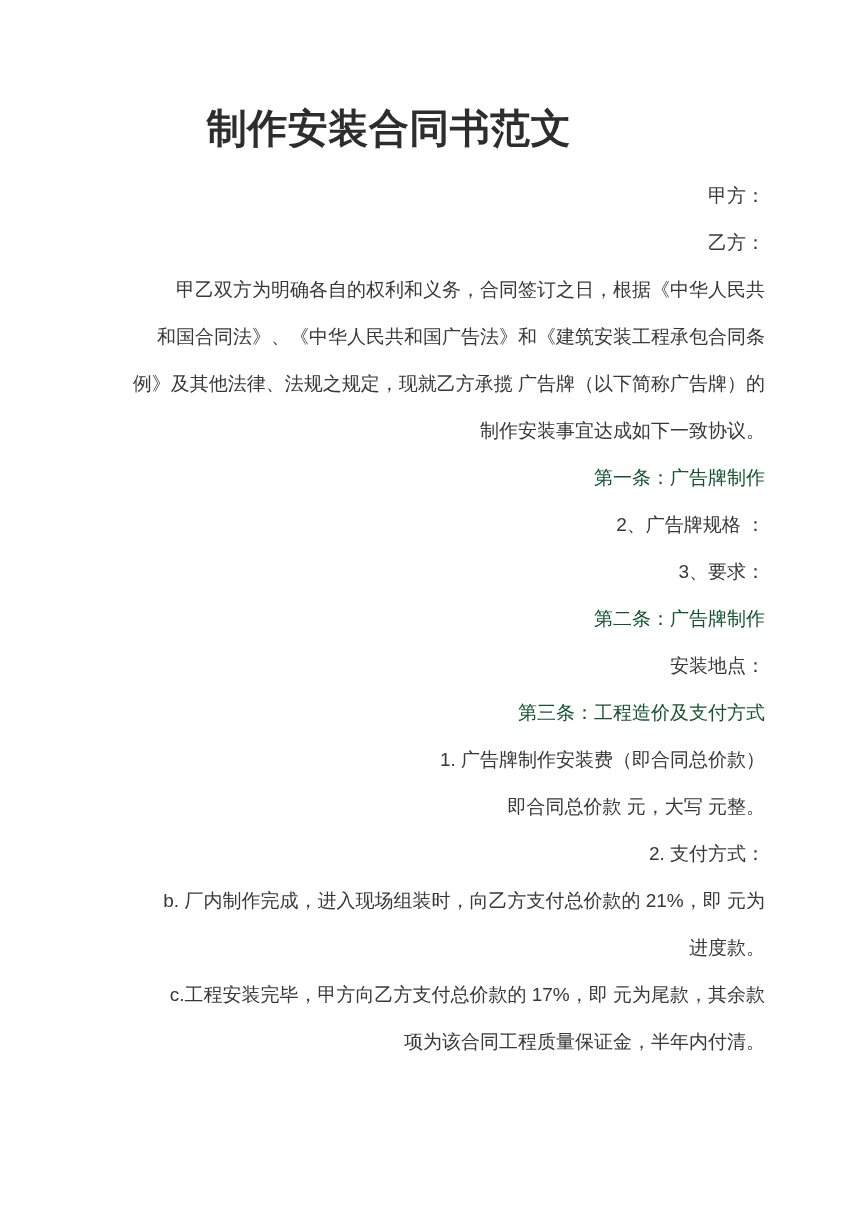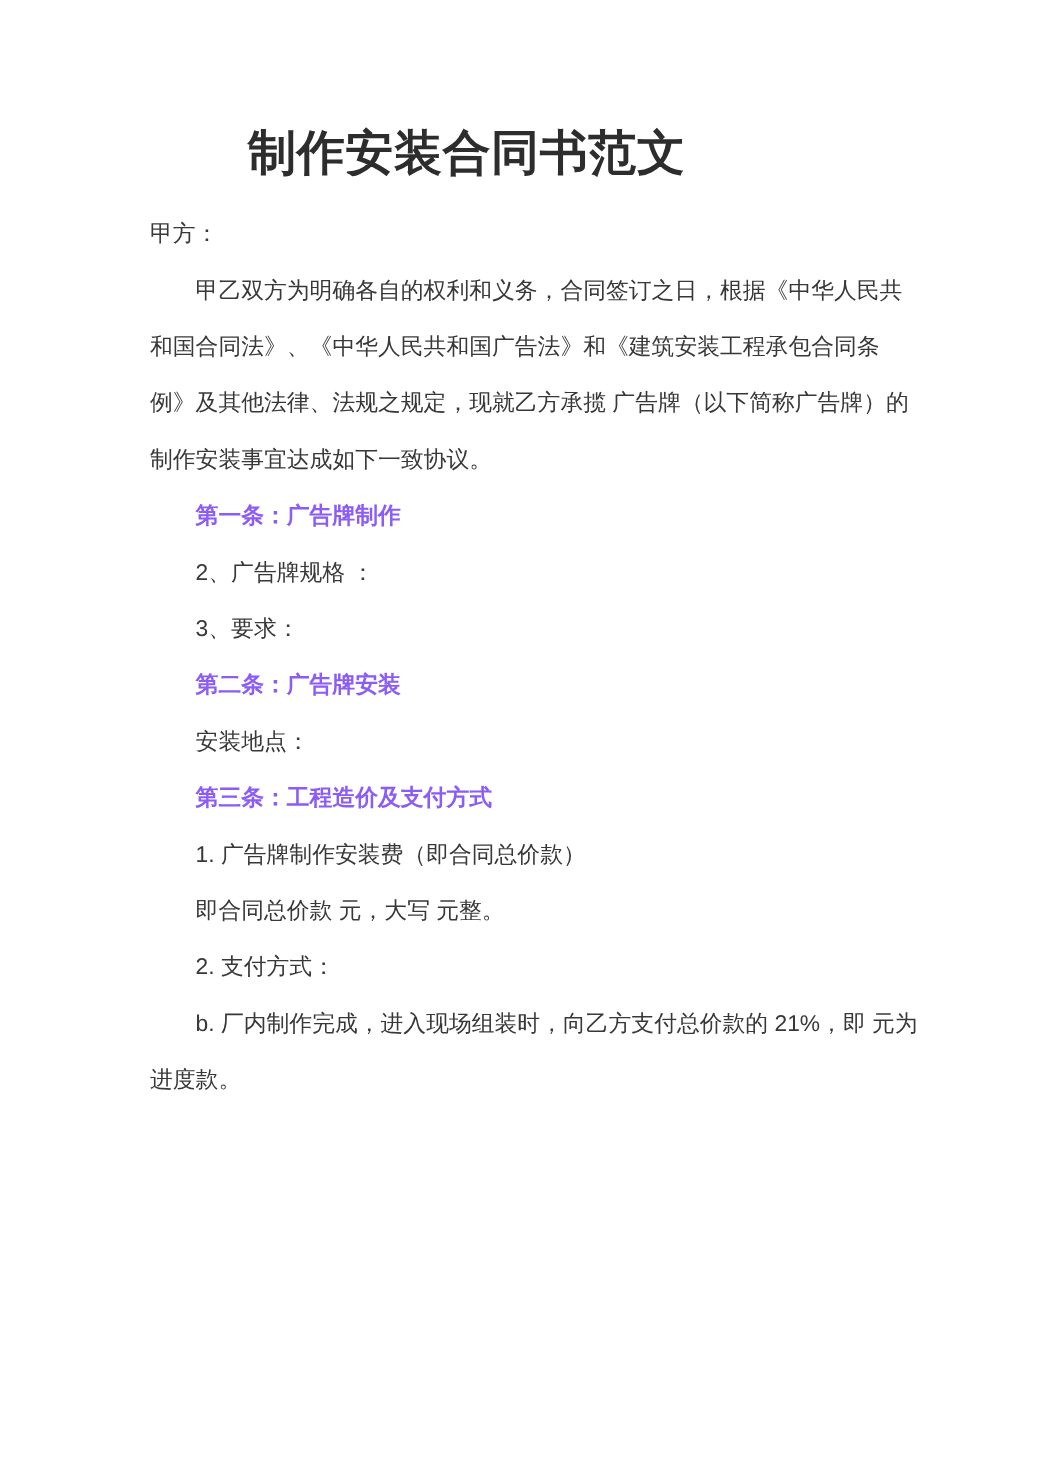--- a/index.html
+++ b/index.html
@@ -30,43 +30,45 @@
     letter-spacing: 0.5px;
   }
   .doc-body {
     width: 640px;
   }
   .para {
     margin: 0;
     font-size: 19px;
     line-height: 47px;
     color: #383838;
-    text-align: left;
+    text-align: right;
     word-break: break-all;
   }
   .para.indent {
     text-indent: 2em;
   }
   .para.bold {
-    font-weight: 700;
-    color: #8b5cf6;
+    font-weight: 400;
+    color: #14532d;
   }
 </style>
 </head>
 <body>
 
 <div class="page">
   <h1 class="doc-title">制作安装合同书范文</h1>
   <div class="doc-body" id="doc-body">
       <p class="para">甲方：</p>
+      <p class="para indent">乙方：</p>
       <p class="para indent">甲乙双方为明确各自的权利和义务，合同签订之日，根据《中华人民共和国合同法》、《中华人民共和国广告法》和《建筑安装工程承包合同条例》及其他法律、法规之规定，现就乙方承揽 广告牌（以下简称广告牌）的制作安装事宜达成如下一致协议。</p>
       <p class="para indent bold">第一条：广告牌制作</p>
       <p class="para indent">2、广告牌规格 ：</p>
       <p class="para indent">3、要求：</p>
-      <p class="para indent bold">第二条：广告牌安装</p>
+      <p class="para indent bold">第二条：广告牌制作</p>
       <p class="para indent">安装地点：</p>
       <p class="para indent bold">第三条：工程造价及支付方式</p>
       <p class="para indent">1. 广告牌制作安装费（即合同总价款）</p>
       <p class="para indent">即合同总价款 元，大写 元整。</p>
       <p class="para indent">2. 支付方式：</p>
       <p class="para indent">b. 厂内制作完成，进入现场组装时，向乙方支付总价款的 21%，即 元为进度款。</p>
+      <p class="para indent">c.工程安装完毕，甲方向乙方支付总价款的 17%，即 元为尾款，其余款项为该合同工程质量保证金，半年内付清。</p>
     </div>
 </div>
 
 </body></html>

